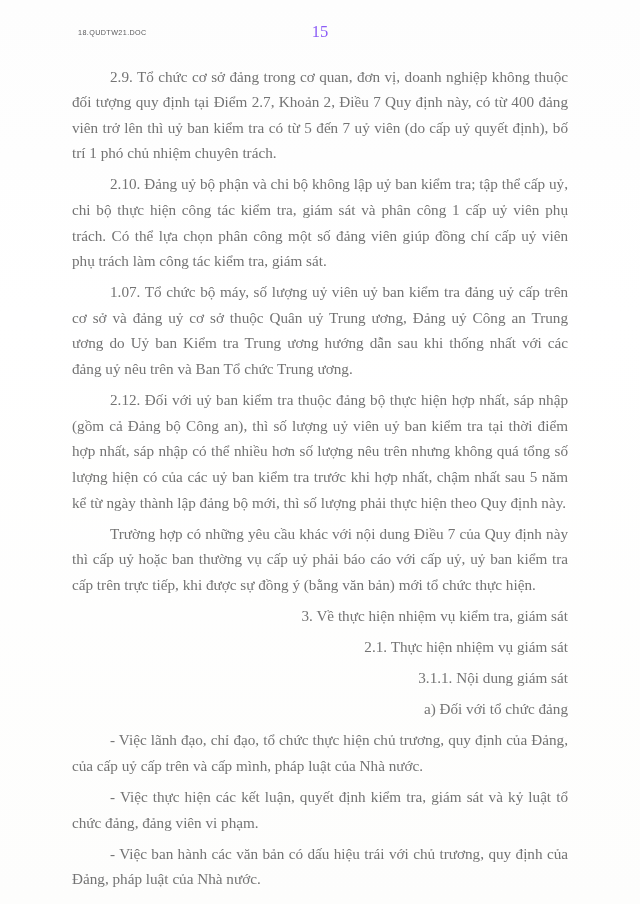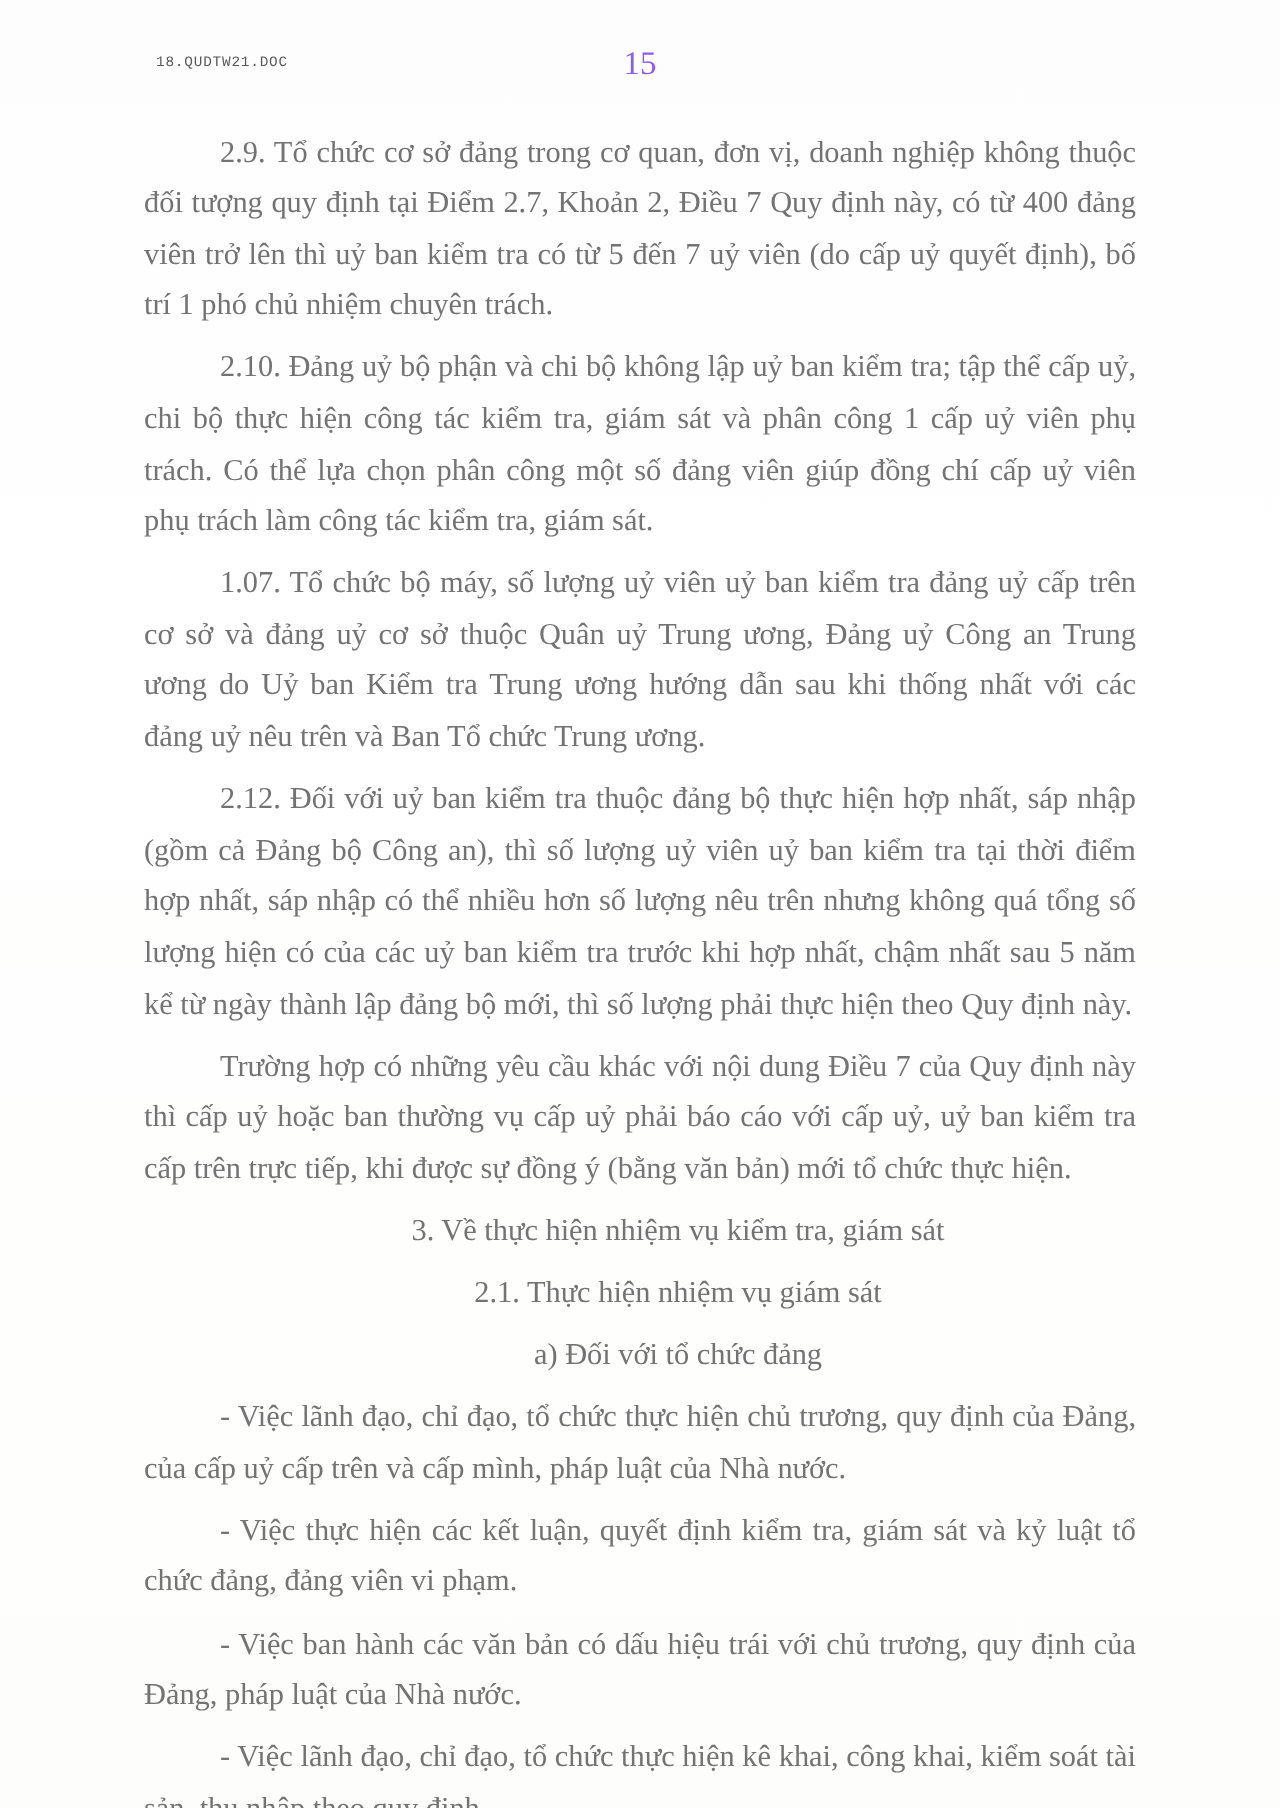--- a/index.html
+++ b/index.html
@@ -29,21 +29,21 @@
     position: absolute;
     top: 22px;
     left: 0;
     right: 0;
     height: 26px;
   }
   .doc-code {
     position: absolute;
     left: 78px;
     top: 6px;
-    font-family: Liberation Mono, monospace;
+    font-family: Liberation Sans, sans-serif;
     font-size: 7.2px;
     letter-spacing: 0.4px;
     color: #59595b;
     white-space: nowrap;
   }
   .page-number {
     position: absolute;
     left: 0;
     right: 0;
     top: 0;
@@ -66,21 +66,21 @@
     color: #737373;
   }
   p.indent {
     text-indent: 38px;
   }
   p.gap {
     margin-top: 5.5px;
   }
   p.heading {
     text-indent: 38px;
-    text-align: center;
+    text-align: right;
     margin-top: 5.5px;
   }
   p.bullet {
     text-indent: 38px;
     margin-top: 5.5px;
   }
 </style>
 </head>
 <body>
 
@@ -93,19 +93,20 @@
   </div>
 
   <div class="body" id="body-host">
       <p class="indent gap">2.9. Tổ chức cơ sở đảng trong cơ quan, đơn vị, doanh nghiệp không thuộc đối tượng quy định tại Điểm 2.7, Khoản 2, Điều 7 Quy định này, có từ 400 đảng viên trở lên thì uỷ ban kiểm tra có từ 5 đến 7 uỷ viên (do cấp uỷ quyết định), bố trí 1 phó chủ nhiệm chuyên trách.</p>
       <p class="indent gap">2.10. Đảng uỷ bộ phận và chi bộ không lập uỷ ban kiểm tra; tập thể cấp uỷ, chi bộ thực hiện công tác kiểm tra, giám sát và phân công 1 cấp uỷ viên phụ trách. Có thể lựa chọn phân công một số đảng viên giúp đồng chí cấp uỷ viên phụ trách làm công tác kiểm tra, giám sát.</p>
       <p class="indent gap">1.07. Tổ chức bộ máy, số lượng uỷ viên uỷ ban kiểm tra đảng uỷ cấp trên cơ sở và đảng uỷ cơ sở thuộc Quân uỷ Trung ương, Đảng uỷ Công an Trung ương do Uỷ ban Kiểm tra Trung ương hướng dẫn sau khi thống nhất với các đảng uỷ nêu trên và Ban Tổ chức Trung ương.</p>
       <p class="indent gap">2.12. Đối với uỷ ban kiểm tra thuộc đảng bộ thực hiện hợp nhất, sáp nhập (gồm cả Đảng bộ Công an), thì số lượng uỷ viên uỷ ban kiểm tra tại thời điểm hợp nhất, sáp nhập có thể nhiều hơn số lượng nêu trên nhưng không quá tổng số lượng hiện có của các uỷ ban kiểm tra trước khi hợp nhất, chậm nhất sau 5 năm kể từ ngày thành lập đảng bộ mới, thì số lượng phải thực hiện theo Quy định này.</p>
       <p class="indent gap">Trường hợp có những yêu cầu khác với nội dung Điều 7 của Quy định này thì cấp uỷ hoặc ban thường vụ cấp uỷ phải báo cáo với cấp uỷ, uỷ ban kiểm tra cấp trên trực tiếp, khi được sự đồng ý (bằng văn bản) mới tổ chức thực hiện.</p>
       <p class="heading">3. Về thực hiện nhiệm vụ kiểm tra, giám sát</p>
       <p class="heading">2.1. Thực hiện nhiệm vụ giám sát</p>
+      <p class="heading">3.1.1. Nội dung giám sát</p>
       <p class="heading">a) Đối với tổ chức đảng</p>
       <p class="bullet">- Việc lãnh đạo, chỉ đạo, tổ chức thực hiện chủ trương, quy định của Đảng, của cấp uỷ cấp trên và cấp mình, pháp luật của Nhà nước.</p>
       <p class="bullet">- Việc thực hiện các kết luận, quyết định kiểm tra, giám sát và kỷ luật tổ chức đảng, đảng viên vi phạm.</p>
       <p class="bullet">- Việc ban hành các văn bản có dấu hiệu trái với chủ trương, quy định của Đảng, pháp luật của Nhà nước.</p>
       <p class="bullet">- Việc lãnh đạo, chỉ đạo, tổ chức thực hiện kê khai, công khai, kiểm soát tài sản, thu nhập theo quy định.</p>
     </div>
 </div>
 
 </body></html>

